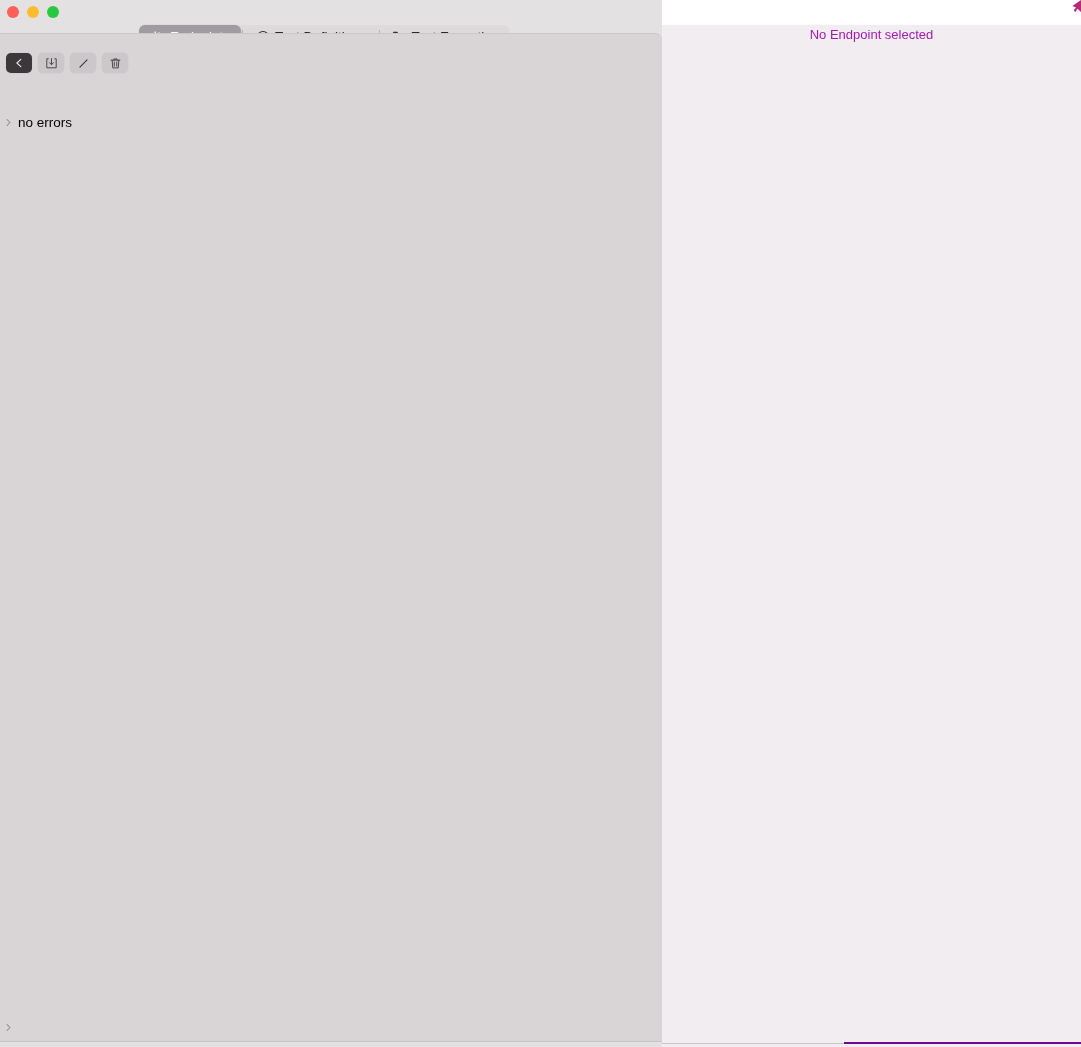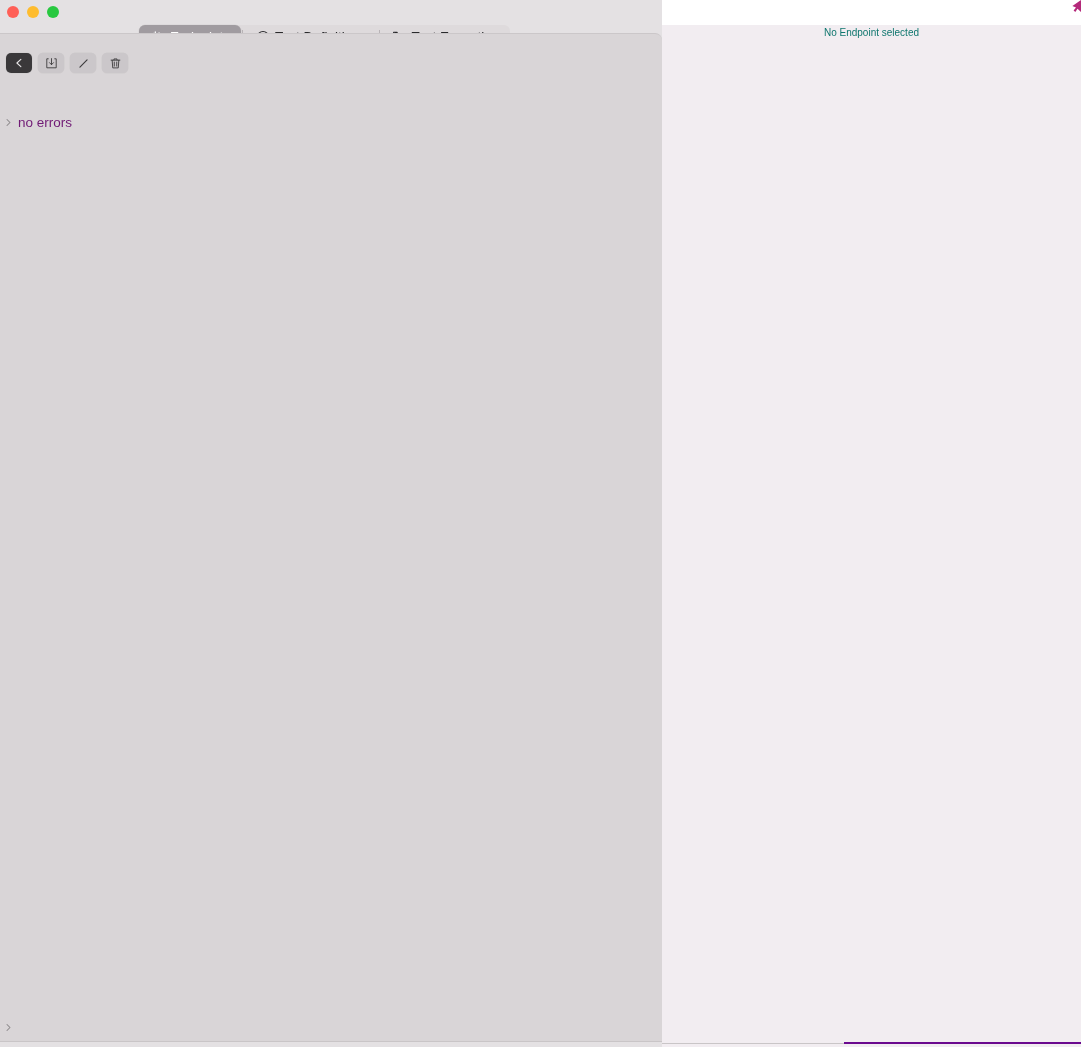--- a/index.html
+++ b/index.html
@@ -138,21 +138,21 @@
 
   
   .errors-row {
     position: absolute;
     left: 3px;
     top: 81px;
     display: flex;
     align-items: center;
     gap: 4px;
     font-size: 13.5px;
-    color: #701a75;
+    color: #000000;
     cursor: default;
   }
   .chev {
     width: 11px;
     height: 13px;
     display: inline-flex;
     align-items: center;
     justify-content: center;
     color: #8c888b;
   }
@@ -198,22 +198,22 @@
     width: 419px;
     height: 1022px;
     background: #f2edf1;
   }
   .right-empty-label {
     position: absolute;
     left: 0;
     top: 2px;
     width: 419px;
     text-align: center;
-    font-size: 10px;
-    color: #0f766e;
+    font-size: 13px;
+    color: #a21caf;
     cursor: default;
   }
 
   
   .purple-line {
     position: absolute;
     left: 182px;
     bottom: 3px;
     width: 237px;
     height: 2px;

